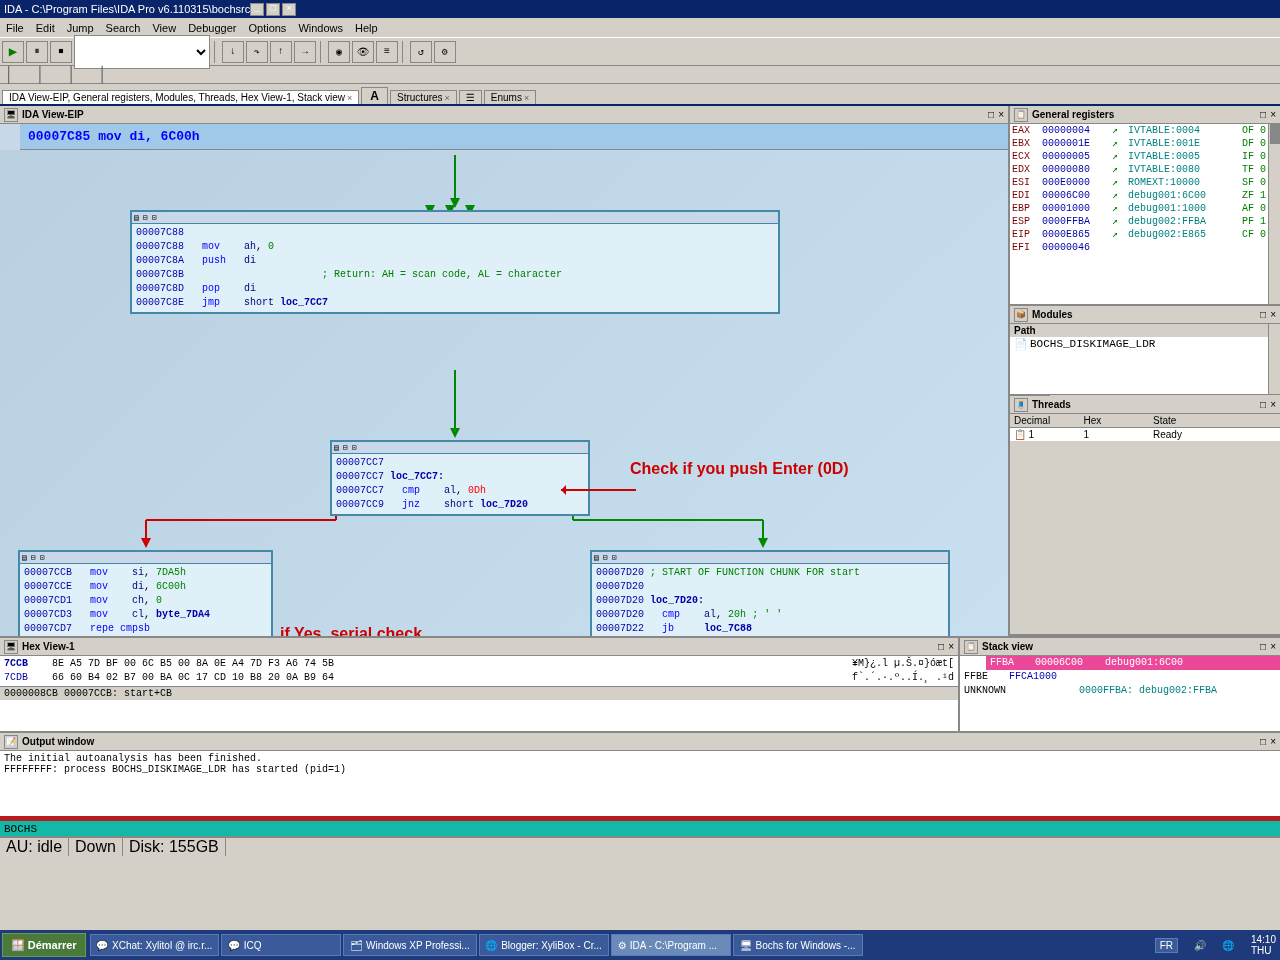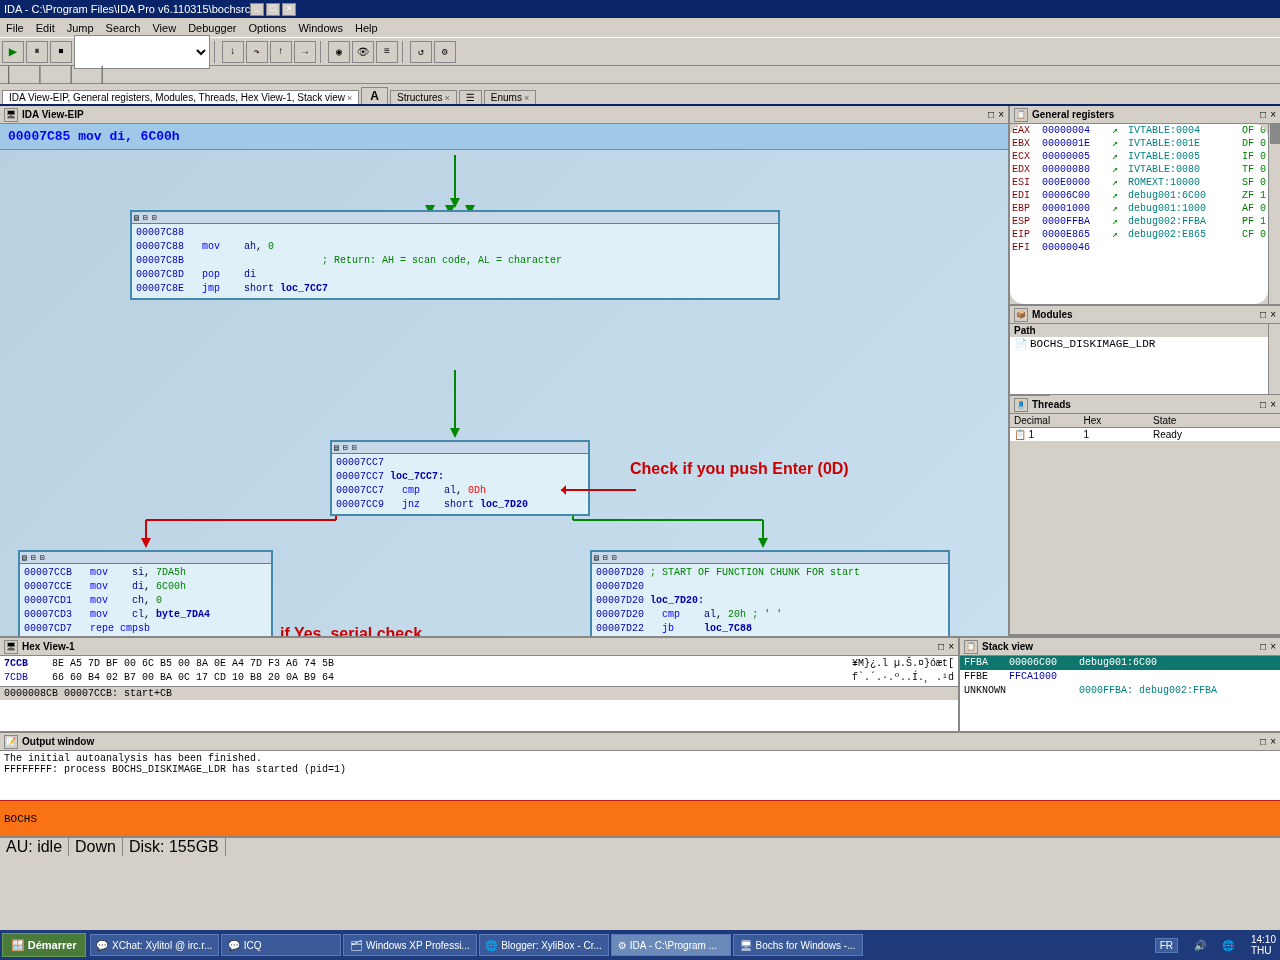--- a/index.html
+++ b/index.html
@@ -31,21 +31,21 @@
     .tab.active { background: #fff; }
     .tab-close { font-size: 9px; color: #666; }
 
     
     .ida-view { flex: 1; background: #c8d8e8; position: relative; overflow: hidden; border-right: 2px solid #888; }
     .ida-view-header { background: #d4d0c8; border-bottom: 1px solid #888; padding: 2px 4px; font-family: Tahoma, sans-serif; font-size: 10px; display: flex; align-items: center; justify-content: space-between; height: 18px; }
     .ida-view-title { display: flex; align-items: center; gap: 4px; }
     .view-icon { width: 14px; height: 14px; background: #d4d0c8; border: 1px solid #888; font-size: 8px; display: flex; align-items: center; justify-content: center; }
 
     
-    .top-code { background: #a0c8e8; padding: 2px 8px; font-size: 13px; color: #0000ff; font-weight: bold; border-bottom: 1px solid #888; height: 26px; display: flex; align-items: center; }
+    .top-code { background: #a0c8e8; padding: 2px 8px; font-size: 13px; color: #0000ff; font-weight: bold; border-bottom: 1px solid #888; height: 26px; display: flex; align-items: center; margin-left: 20px; }
 
     
     .flow-area { position: relative; width: 100%; height: calc(100% - 26px); overflow: hidden; }
 
     
     .code-block { position: absolute; background: #e0f0f8; border: 2px solid #4488aa; font-size: 10px; font-family: 'Courier New', monospace; }
     .code-block-header { background: #c8d8e8; padding: 1px 2px; display: flex; gap: 4px; border-bottom: 1px solid #4488aa; }
     .code-block-icon { font-size: 8px; cursor: pointer; }
     .code-block-body { padding: 2px 4px; }
     .code-line { white-space: nowrap; line-height: 14px; }
@@ -62,21 +62,21 @@
 
     
     .annotation { position: absolute; font-size: 18px; font-weight: bold; font-family: Arial, sans-serif; }
     .annotation-red { color: #cc0000; }
 
     
     .right-panel { width: 270px; display: flex; flex-direction: column; background: #d4d0c8; }
     .right-section { border-bottom: 2px solid #888; }
     .right-section-header { background: #d4d0c8; padding: 1px 4px; font-family: Tahoma, sans-serif; font-size: 10px; border-bottom: 1px solid #888; display: flex; align-items: center; justify-content: space-between; height: 18px; }
     .right-section-title { display: flex; align-items: center; gap: 4px; }
-    .reg-table { width: 100%; font-size: 10px; font-family: 'Courier New', monospace; background: #fff; border-radius: 14px; }
+    .reg-table { width: 100%; font-size: 10px; font-family: 'Courier New', monospace; background: #fff; }
     .reg-row { display: flex; padding: 0 2px; line-height: 13px; }
     .reg-name { color: #800000; width: 30px; flex-shrink: 0; }
     .reg-val { color: #0000aa; width: 70px; flex-shrink: 0; }
     .reg-arrow { color: #008000; width: 16px; flex-shrink: 0; }
     .reg-ref { color: #008080; flex: 1; }
     .reg-flags { color: #008000; width: 30px; text-align: right; }
 
     
     .scroll-v { width: 12px; background: #d4d0c8; border-left: 1px solid #888; display: flex; flex-direction: column; align-items: center; }
     .module-row { display: flex; padding: 1px 4px; }
@@ -89,32 +89,32 @@
     .hex-content { font-size: 10px; font-family: 'Courier New', monospace; padding: 1px 4px; }
     .hex-line { display: flex; gap: 8px; line-height: 14px; }
     .hex-addr { color: #0000aa; width: 40px; }
     .hex-bytes { flex: 1; color: #000; }
     .hex-ascii { color: #000; }
     .hex-status { background: #d4d0c8; font-size: 10px; padding: 1px 4px; border-top: 1px solid #888; font-family: 'Courier New', monospace; }
 
     .stack-panel { width: 320px; background: #fff; overflow: hidden; }
     .stack-panel-header { background: #d4d0c8; padding: 1px 4px; font-family: Tahoma, sans-serif; font-size: 10px; border-bottom: 1px solid #888; display: flex; justify-content: space-between; height: 18px; align-items: center; }
     .stack-row { display: flex; padding: 0 4px; line-height: 14px; font-size: 10px; font-family: 'Courier New', monospace; }
-    .stack-row.highlight { background: #0f766e; color: #fff; }
+    .stack-row.highlight { background: #ec4899; color: #fff; margin-left: 26px; }
     .stack-addr { width: 45px; }
     .stack-val { width: 70px; color: #0000aa; }
     .stack-ref { flex: 1; color: #008080; }
     .stack-row.highlight .stack-val { color: #fff; }
     .stack-row.highlight .stack-ref { color: #fff; }
 
     
     .output-area { flex: 1; display: flex; flex-direction: column; }
     .output-header { background: #d4d0c8; padding: 1px 4px; font-family: Tahoma, sans-serif; font-size: 10px; border-bottom: 1px solid #888; display: flex; justify-content: space-between; height: 18px; align-items: center; }
     .output-content { flex: 1; background: #fff; font-size: 10px; font-family: 'Courier New', monospace; padding: 2px 4px; overflow: hidden; }
-    .output-input { background: #f97316; height: 36px; display: flex; align-items: center; padding: 0 4px; font-family: 'Courier New', monospace; font-size: 11px; border-top: 1px solid #b91c1c; }
+    .output-input { background: #14b8a6; height: 20px; display: flex; align-items: center; padding: 0 4px; font-family: 'Courier New', monospace; font-size: 11px; border-top: 5px solid #b91c1c; }
 
     
     .status-bar { background: #d4d0c8; height: 20px; display: flex; align-items: center; border-top: 2px solid #888; font-family: Tahoma, sans-serif; font-size: 16px; }
     .status-item { padding: 0 6px; border-right: 1px solid #888; height: 100%; display: flex; align-items: center; }
 
     
     .taskbar { background: #1f3a7a; height: 30px; display: flex; align-items: center; justify-content: space-between; position: fixed; bottom: 0; width: 1280px; }
     .start-btn { background: #4a7a3a; color: #fff; font-weight: bold; font-size: 11px; padding: 2px 8px; height: 24px; display: flex; align-items: center; gap: 3px; border: 1px solid #6a9a5a; font-family: Tahoma, sans-serif; margin-left: 2px; }
     .taskbar-items { display: flex; gap: 2px; flex: 1; padding: 0 4px; overflow: hidden; }
     .taskbar-item { background: #3a5a9a; color: #fff; font-size: 10px; font-family: Tahoma, sans-serif; padding: 2px 6px; height: 22px; display: flex; align-items: center; gap: 3px; border: 1px solid #5a7aba; min-width: 120px; max-width: 160px; overflow: hidden; white-space: nowrap; }
@@ -239,20 +239,21 @@
 
       <div class="code-block" style="left:130px; top:60px; width:650px;">
         <div class="code-block-header">
           <span class="code-block-icon">▤</span>
           <span class="code-block-icon">⊟</span>
           <span class="code-block-icon">⊡</span>
         </div>
         <div class="code-block-body">
           <div class="code-line"><span class="addr">00007C88</span></div>
           <div class="code-line"><span class="addr">00007C88</span>&nbsp;&nbsp; <span class="mnem">mov</span>&nbsp;&nbsp;&nbsp; <span class="reg">ah</span>, <span class="imm">0</span></div>
+          <div class="code-line"><span class="addr">00007C8A</span>&nbsp;&nbsp; <span class="mnem">push</span>&nbsp;&nbsp; <span class="reg">di</span></div>
           <div class="code-line"><span class="addr">00007C8B</span>&nbsp;&nbsp;&nbsp;&nbsp;&nbsp;&nbsp;&nbsp;&nbsp;&nbsp;&nbsp;&nbsp;&nbsp;&nbsp;&nbsp;&nbsp;&nbsp;&nbsp;&nbsp;&nbsp;&nbsp;&nbsp;&nbsp; <span class="comment">; Return: AH = scan code, AL = character</span></div>
           <div class="code-line"><span class="addr">00007C8D</span>&nbsp;&nbsp; <span class="mnem">pop</span>&nbsp;&nbsp;&nbsp; <span class="reg">di</span></div>
           <div class="code-line"><span class="addr">00007C8E</span>&nbsp;&nbsp; <span class="mnem">jmp</span>&nbsp;&nbsp;&nbsp; <span class="reg">short</span> <span class="label">loc_7CC7</span></div>
         </div>
       </div>
 
       <div class="code-block" style="left:330px; top:290px; width:260px;">
         <div class="code-block-header">
           <span class="code-block-icon">▤</span>
           <span class="code-block-icon">⊟</span>

